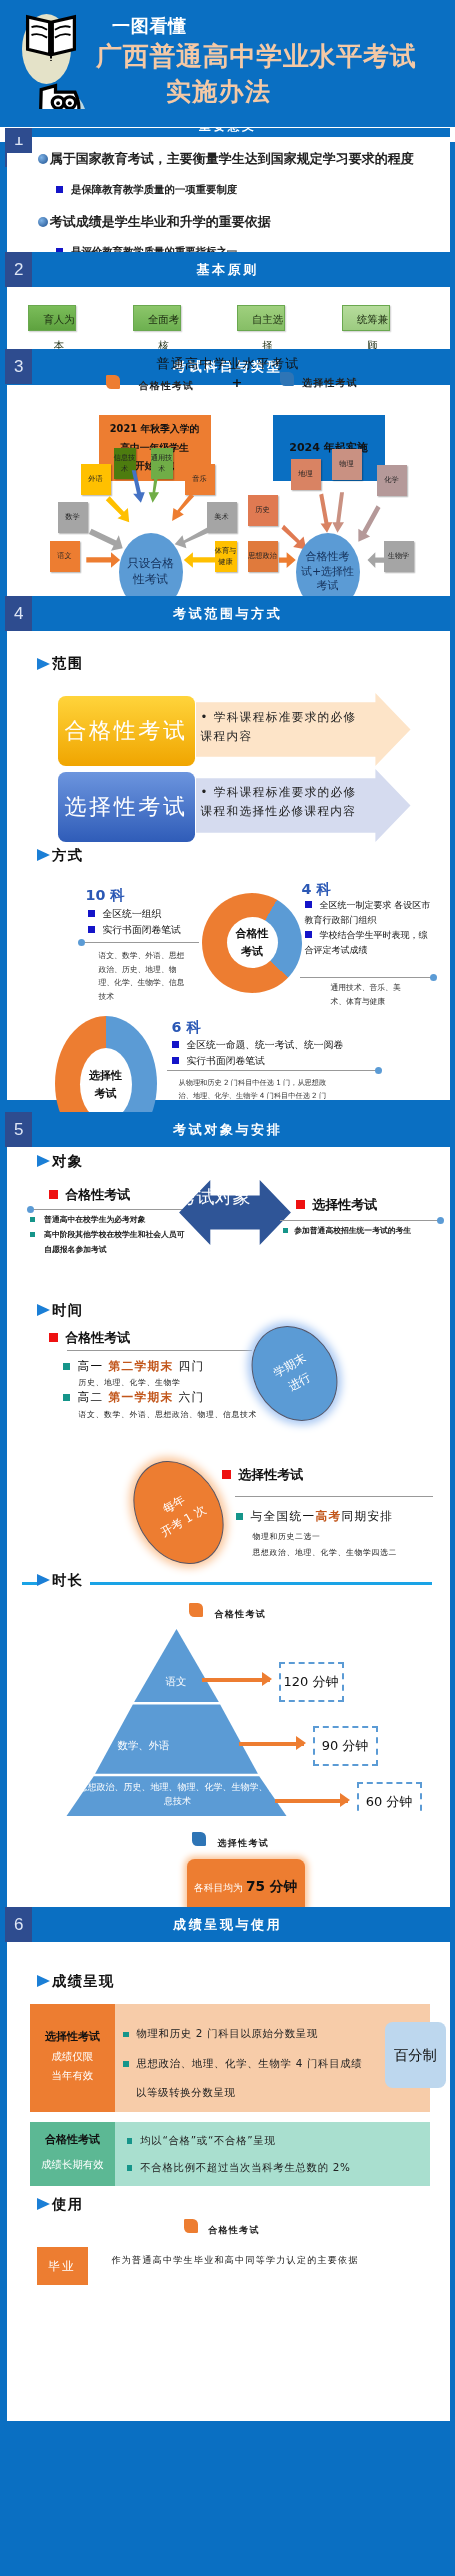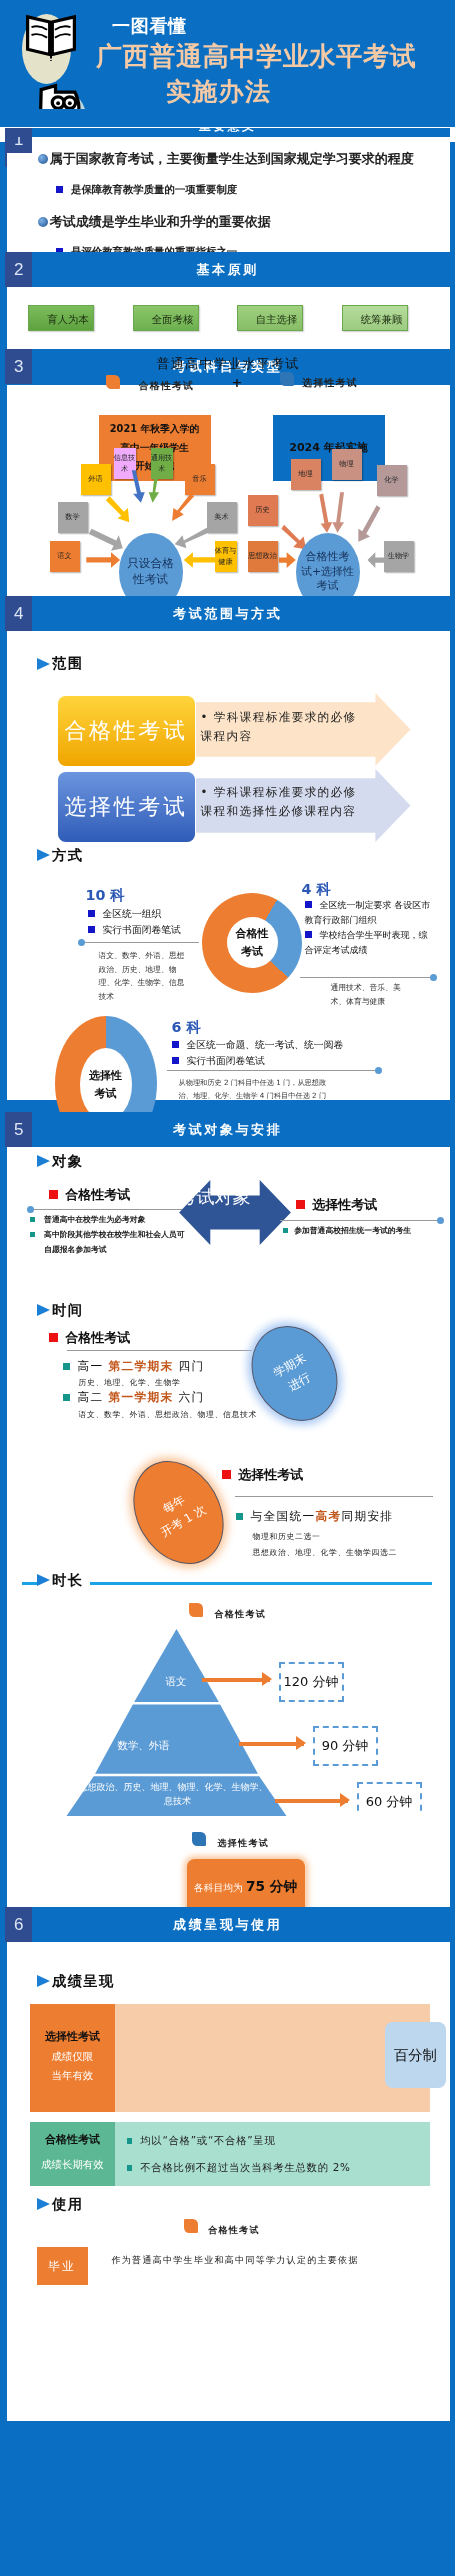--- a/index.html
+++ b/index.html
@@ -18,21 +18,21 @@
 .sec-title{position:absolute;left:0;right:0;top:0;line-height:35px;text-align:center;color:#fff;font-size:13px;font-weight:bold;letter-spacing:2.6px;}
 .panel{position:absolute;left:6.5px;width:443px;background:#fff;}
 
 .bullet-main{position:absolute;font-size:13px;font-weight:bold;color:#222;}
 .bullet-main .dot{display:inline-block;width:10.4px;height:10.4px;border-radius:50%;background:radial-gradient(circle at 35% 35%,#7fb3e6,#1b4e8e);vertical-align:-1.3px;margin-right:1.3px;}
 .bullet-sub{position:absolute;font-size:10.4px;font-weight:bold;color:#222;}
 .sq{display:inline-block;width:7.2px;height:7.2px;background:#1414c8;margin-right:7.8px;vertical-align:0px;}
 .sq.teal{background:#16958a;}
 .sq.red{background:#ee1111;width:9px;height:9px;}
 
-.principle{position:absolute;top:0;width:66px;height:26px;border:0.7px solid #6aa84f;font-size:10.4px;line-height:26px;text-align:center;color:#1d2d12;box-shadow:0.7px 1.3px 1.3px rgba(0,0,0,.2);padding-left:14px;}
+.principle{position:absolute;top:0;width:48px;height:26px;border:0.7px solid #6aa84f;font-size:10.4px;line-height:26px;text-align:center;color:#1d2d12;box-shadow:0.7px 1.3px 1.3px rgba(0,0,0,.2);padding-left:14px;}
 
 .flag{display:inline-block;width:14.3px;height:14.3px;border-radius:1.3px 5.2px 1.3px 5.2px;}
 .small-label{font-size:9.8px;font-weight:bold;color:#222;letter-spacing:1.3px;}
 .chip{position:absolute;width:30px;height:31px;font-size:7.2px;color:#222;display:flex;align-items:center;justify-content:center;text-align:center;line-height:1.4;box-shadow:0.7px 0.7px 1.3px rgba(0,0,0,.3);}
 .circle-node{position:absolute;border-radius:50%;background:#5b9bd5;color:#14305a;font-size:11.7px;display:flex;align-items:center;justify-content:center;text-align:center;line-height:1.35;}
 
 .sub-heading{position:absolute;font-size:14.3px;font-weight:bold;color:#111;letter-spacing:1.3px;}
 .chev{display:inline-block;width:0;height:0;border-top:6.5px solid transparent;border-bottom:6.5px solid transparent;border-left:13px solid #1b7fd6;margin-right:2.6px;vertical-align:-1.3px;}
 .scope-label{position:absolute;width:137px;height:70px;border-radius:7.8px;color:#fff;font-size:22px;text-align:center;line-height:70px;letter-spacing:2.6px;}
 .scope-text{position:absolute;font-size:11.7px;color:#222;line-height:1.6;letter-spacing:1.3px;}
@@ -147,21 +147,21 @@
   <div class="abs" style="left:92px;top:30px;width:112px;height:66px;background:#ed7d31;text-align:center;font-size:9.8px;font-weight:bold;line-height:1.9;padding-top:5.2px;color:#111">
     <div>2021 年秋季入学的</div>
     <div>高中一年级学生</div>
     <div>开始实施</div>
   </div>
   <div class="abs" style="left:266px;top:30px;width:112px;height:66px;background:#0a6fc2;text-align:center;font-size:11px;font-weight:bold;line-height:66px;color:#111">2024 年起实施</div>
 
   <div class="chip" style="left:43px;top:156px;background:#ed7d31">语文</div>
   <div class="chip" style="left:51px;top:117px;background:#a5a5a5">数学</div>
   <div class="chip" style="left:74px;top:79px;background:#ffc000">外语</div>
-  <div class="chip" style="left:107px;top:63px;width:22px;background:#f0abfc">信息技术</div>
+  <div class="chip" style="left:107px;top:63px;width:22px;background:#4d7c0f">信息技术</div>
   <div class="chip" style="left:144px;top:63px;width:22px;background:#70ad47">通用技术</div>
   <div class="chip" style="left:178px;top:79px;background:#ed7d31">音乐</div>
   <div class="chip" style="left:200px;top:117px;background:#a5a5a5">美术</div>
   <div class="chip" style="left:208px;top:156px;width:22px;background:#ffc000">体育与健康</div>
   <svg class="abs" style="left:39px;top:85px" width="195" height="111" viewBox="0 0 300 170">
     <polygon points="62,134 100,134 100,126 114,138 100,150 100,142 62,142" fill="#ed7d31"></polygon>
     <polygon points="70,90 108,108 112,100 118,120 100,124 104,116 66,98" fill="#a5a5a5"></polygon>
     <polygon points="98,40 120,64 126,58 128,80 110,74 116,70 92,46" fill="#ffc000"></polygon>
     <polygon points="138,0 146,34 152,34 146,50 134,36 140,36 132,0" fill="#4472c4"></polygon>
     <polygon points="174,0 168,34 174,34 164,50 158,34 164,34 168,0" fill="#70ad47"></polygon>
@@ -338,20 +338,25 @@
   <div class="sec-title">成绩呈现与使用</div>
 </div>
 <div class="panel" style="top:1942px;height:479px">
   <div class="sub-heading" style="left:30px;top:30px"><span class="chev"></span><span>成绩呈现</span></div>
   <div class="result-row" style="top:62px;height:108px;background:#f7cca9">
     <div class="res-label" style="background:#ed7d31;padding-top:23.4px">
       <div style="font-weight:bold;color:#111;font-size:11px">选择性考试</div>
       <div style="color:#fff">成绩仅限</div>
       <div style="color:#fff">当年有效</div>
     </div>
+    <div class="res-body">
+      <div class="res-line" style="left:7.8px;top:23.4px"><span class="sq teal" style="width:5.9px;height:5.9px"></span><span>物理和历史 2 门科目以原始分数呈现</span></div>
+      <div class="res-line" style="left:7.8px;top:53px"><span class="sq teal" style="width:5.9px;height:5.9px"></span><span>思想政治、地理、化学、生物学 4 门科目成绩</span></div>
+      <div class="res-line" style="left:21px;top:82px">以等级转换分数呈现</div>
+    </div>
     <div class="abs" style="left:355px;top:18px;width:61px;height:66px;border-radius:7.8px;background:#bdd7ee;text-align:center;line-height:66px;font-size:14.3px;color:#111">百分制</div>
   </div>
   <div class="result-row" style="top:180px;height:64px;background:#a9dfcf">
     <div class="res-label" style="background:#5cb894;padding-top:7.8px">
       <div style="font-weight:bold;color:#111;font-size:11px">合格性考试</div>
       <div style="color:#fff;margin-top:5.2px">成绩长期有效</div>
     </div>
     <div class="res-body">
       <div class="res-line" style="left:11.7px;top:11.7px"><span class="sq teal" style="width:5.9px;height:5.9px"></span><span>均以“合格”或“不合格”呈现</span></div>
       <div class="res-line" style="left:11.7px;top:39px"><span class="sq teal" style="width:5.9px;height:5.9px"></span><span>不合格比例不超过当次当科考生总数的 2%</span></div>

